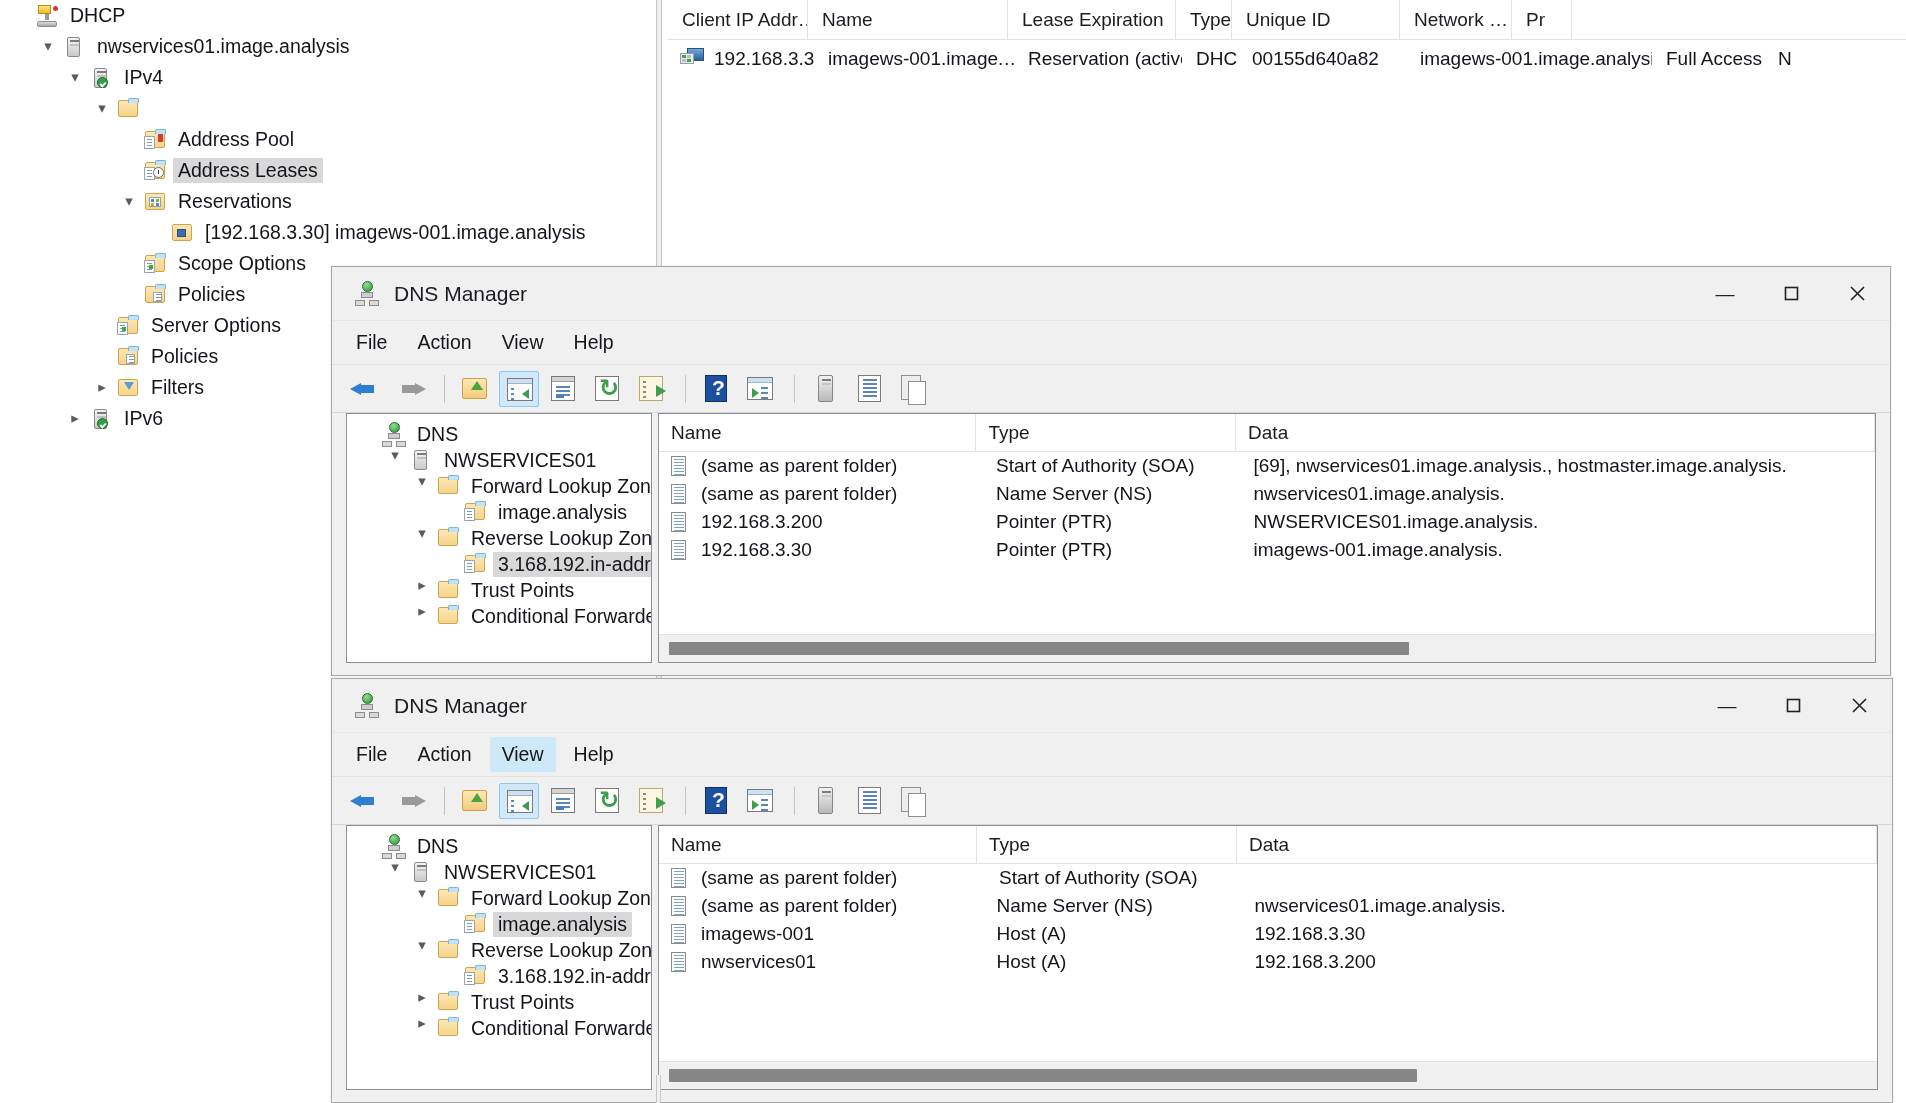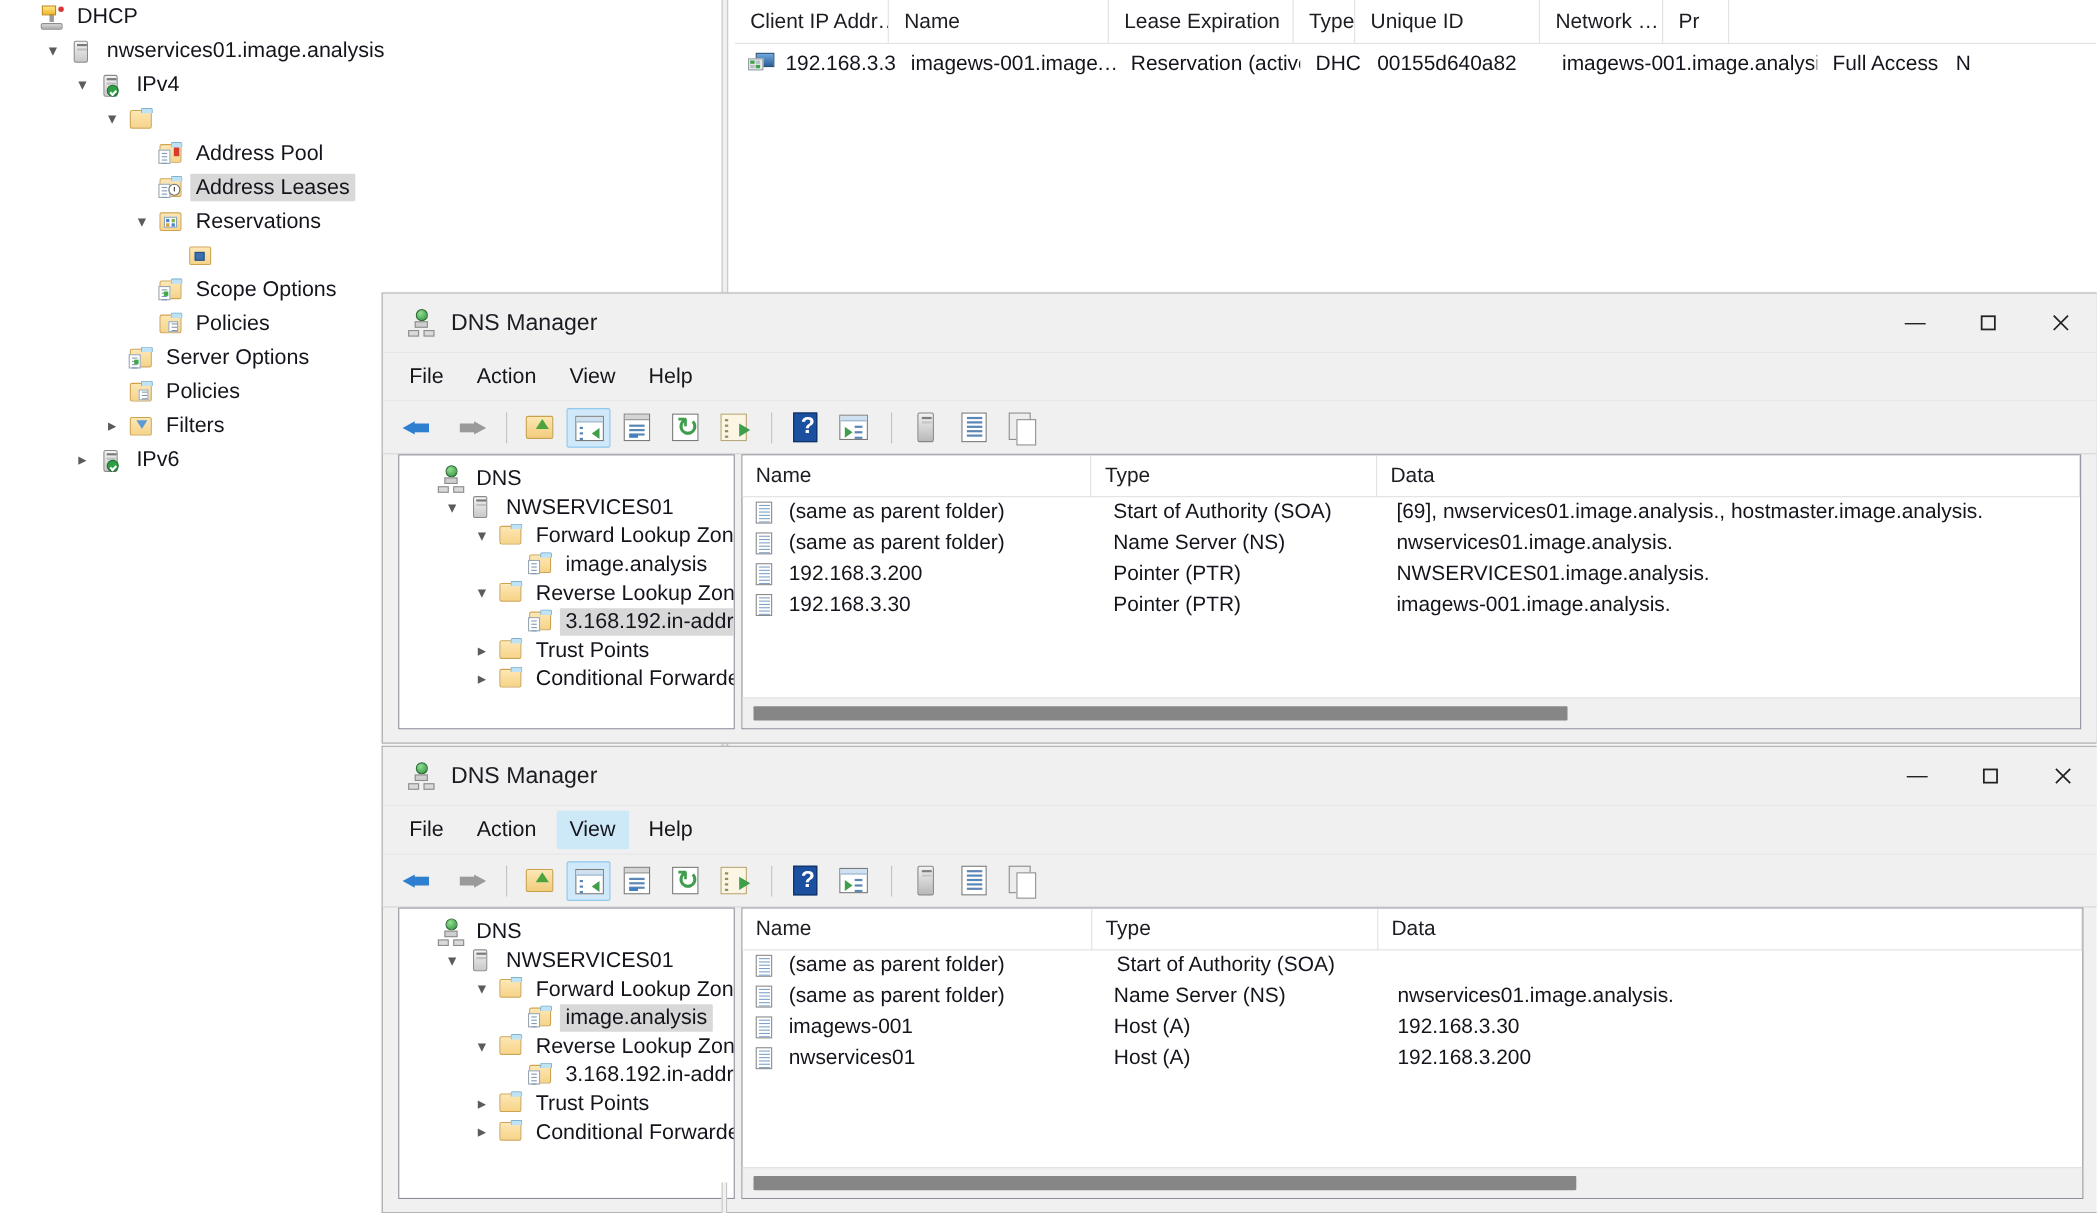--- a/index.html
+++ b/index.html
@@ -91,21 +91,21 @@
      overflow:hidden; white-space:nowrap; }
   .pcicon { position:relative; width:26px; min-width:26px; height:22px; margin-left:12px; margin-right:-6px;}
   .pcicon .m1{position:absolute;left:7px;top:0;width:17px;height:13px;background:linear-gradient(#6fa8dc,#2d5f96);
     border:1px solid #2b4f78;}
   .pcicon .m2{position:absolute;left:0px;top:5px;width:14px;height:11px;background:#e8eaec;border:1px solid #97a0a8;}
   .pcicon .m2:before{content:"";position:absolute;left:1px;top:1px;width:4px;height:3px;background:#3fa34a;
     box-shadow:5px 0 0 #b9bfc4, 0 4px 0 #b9bfc4, 5px 4px 0 #3fa34a;}
 
   
   .win { position:absolute; background:#f0f0f0; border:1px solid #a7a7a7;
-     box-shadow: 0 0 0 1px rgba(0,0,0,0.04); margin-left: 16px; }
+     box-shadow: 0 0 0 1px rgba(0,0,0,0.04); }
   .win-title { height:54px; display:flex; align-items:center; background:#f0f0f0;
      border-bottom:1px solid #e6e6e6; }
   .win-title .wico { position:relative; width:26px; height:26px; margin-left:22px; margin-right:14px; }
   .wico .globe{position:absolute;left:8px;top:0px;width:11px;height:11px;border-radius:50%;
      background:radial-gradient(circle at 35% 30%,#8fe08f,#2f8f3f);border:1px solid #2a6b33;}
   .wico .bx{position:absolute;left:7px;top:11px;width:12px;height:6px;background:#cfcfcf;border:1px solid #8c8c8c;}
   .wico .b1{position:absolute;left:1px;top:19px;width:10px;height:6px;background:#d9d9d9;border:1px solid #8c8c8c;}
   .wico .b2{position:absolute;left:15px;top:19px;width:10px;height:6px;background:#d9d9d9;border:1px solid #8c8c8c;}
   .win-title .wtxt { font-size:21px; color:#1b1b22; }
   .win-ctrls { margin-left:auto; display:flex; height:54px; }
@@ -172,21 +172,21 @@
   .ic-list .ln{position:absolute;left:4px;top:3px;width:14px;height:2px;background:#5b86b5;
      box-shadow:0 4px 0 #5b86b5,0 8px 0 #5b86b5,0 12px 0 #5b86b5,0 16px 0 #5b86b5;}
   .ic-copy{position:absolute;left:8px;top:4px;width:20px;height:25px;background:#ededed;border:1px solid #8e8e8e;}
   .ic-copy:after{content:"";position:absolute;left:6px;top:5px;width:16px;height:22px;background:#fff;
      border:1px solid #8e8e8e;}
 
   .panes { position:absolute; left:0; right:0; bottom:0; top:146px; display:flex; padding:0 14px 12px 14px; }
   .tree-pane { width:306px; background:#fff; border:1px solid #8e9099; position:relative; overflow:hidden; }
   .list-pane { flex:1; margin-left:6px; background:#fff; border:1px solid #8e9099; position:relative; overflow:hidden;}
 
-  .dns-row { display:flex; align-items:center; height:26px; font-size:19.5px; color:#14141c; white-space:nowrap;}
+  .dns-row { display:flex; align-items:flex-start; height:26px; font-size:19.5px; color:#14141c; white-space:nowrap;}
   .dns-row .lbl{ padding:1px 5px; border-radius:1px;}
   .dns-row.sel .lbl{ background:#d8d8d8; }
 
   .lst-hdr { display:flex; height:38px; align-items:center; border-bottom:1px solid #e2e2e2; background:#fff;}
   .lst-hdr .c { font-size:19px; color:#1c1c22; padding-left:12px; height:38px; line-height:38px;
      border-right:1px solid #e2e2e2; white-space:nowrap; overflow:hidden;}
   .lst-row { display:flex; align-items:center; height:28px; }
   .lst-row .c { font-size:19px; color:#14141c; padding-left:12px; white-space:nowrap; overflow:hidden;}
   .recico { position:relative; width:20px; min-width:20px; height:20px; margin-left:10px; }
   .recico .pg{position:absolute;left:2px;top:0;width:15px;height:20px;background:#fff;border:1px solid #8b8b8b;}
@@ -276,20 +276,21 @@
         </span>
         <span class="lbl">Reservations</span>
       </div>
       <div class="tree-row" style="padding-left:143px">
         <span class="chev none">▸</span>
         <span class="ico">
           <span class="resvitem-ico">
             <span class="b"></span>
           </span>
         </span>
+        <span class="lbl">[192.168.3.30] imagews-001.image.analysis</span>
       </div>
       <div class="tree-row" style="padding-left:116px">
         <span class="chev none">▸</span>
         <span class="ico">
           <span class="folder">
             <span class="doc">
               <i></i>
             </span>
             <span class="sq-green"></span>
           </span>

